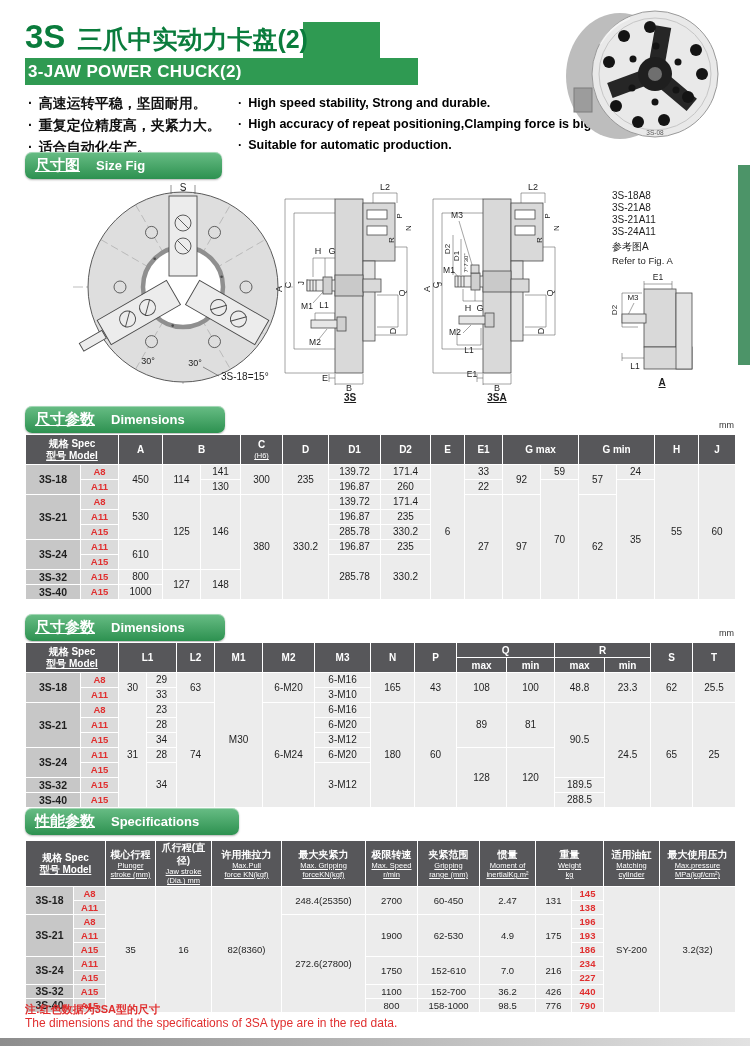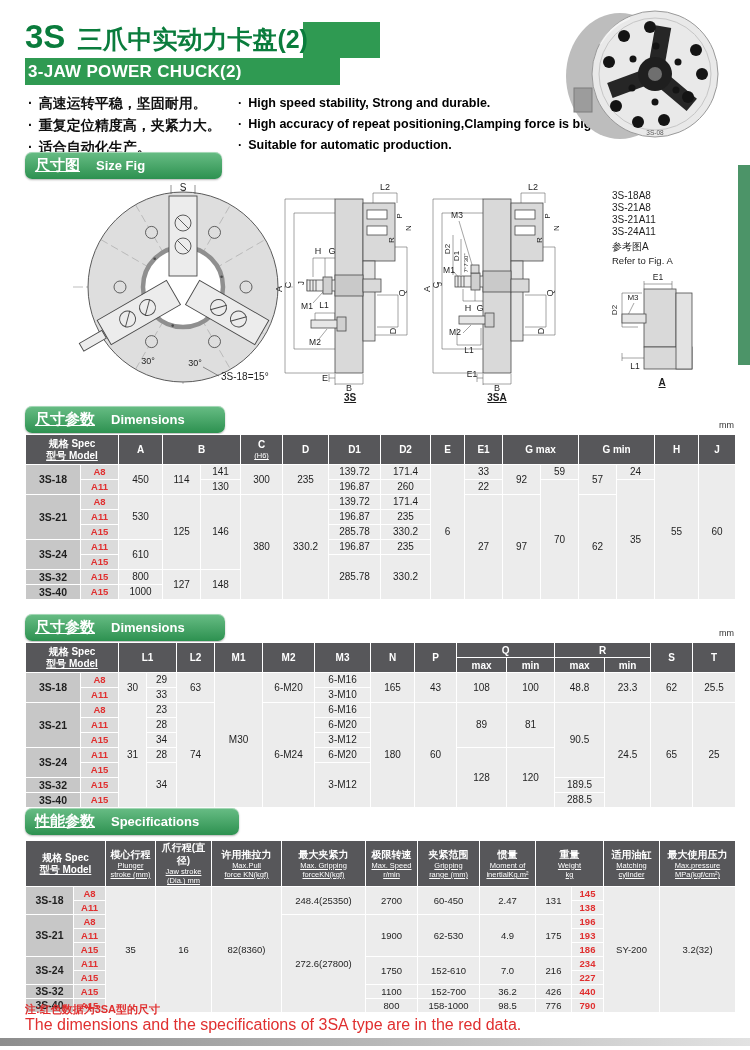--- a/index.html
+++ b/index.html
@@ -5,21 +5,21 @@
   html,body{margin:0;padding:0;background:#fff;}
   #page{position:relative;width:750px;height:1050px;background:#ffffff;overflow:hidden;
         font-family:"Liberation Sans","DejaVu Sans",sans-serif;color:#222;}
 
   
   .green-block{position:absolute;left:303px;top:22px;width:77px;height:36px;background:#2f9a52;}
   .title{position:absolute;left:25px;top:18px;display:flex;align-items:baseline;gap:12px;
          color:#0a7c3c;white-space:nowrap;}
   .t-code{font-size:33px;font-weight:bold;}
   .t-cn{font-size:25px;font-weight:bold;}
-  .green-bar{position:absolute;left:25px;top:58px;width:315px;height:27px;background:#2f9a52;
+  .green-bar{position:absolute;left:25px;top:58px;width:393px;height:27px;background:#2f9a52;
              color:#fff;display:flex;align-items:center;font-size:17px;font-weight:bold;letter-spacing:.3px;}
   .green-bar span{margin-left:3px;}
   .feat-cn{position:absolute;left:28px;top:92px;font-size:14px;font-weight:bold;color:#101010;line-height:22px;}
   .feat-en{position:absolute;left:238px;top:93px;font-size:12.5px;font-weight:bold;color:#000000;line-height:21px;}
   .feat .dot{margin-right:6px;}
   .photo{position:absolute;left:560px;top:4px;}
 
   
   .pill{position:absolute;left:25px;height:27px;border-radius:7px;
         background:linear-gradient(180deg,#68bd85,#2d9150);
@@ -48,21 +48,21 @@
   .dt th .l0{font-size:10px;font-weight:bold;line-height:1.3;}
   .dt th .l1{font-size:7.5px;font-weight:normal;line-height:1.25;text-decoration:underline;}
   .dt th.hsm .l1{font-size:10px;font-weight:bold;}
   .dt td{background:#ececec;color:#1f1f1f;font-size:10px;height:14px;line-height:1;}
   .dt td.mn{background:#c7c7c7;font-weight:bold;font-size:10.5px;}
   .dt td.sp{background:#dbdbdb;color:#e02f2f;font-weight:bold;font-size:9.5px;}
   .dt td.red{color:#e02f2f;font-weight:bold;}
   .t3 td{height:13px;font-size:9.5px;}
 
   .note-cn{position:absolute;left:25px;top:1002px;color:#e02f2f;font-size:11px;font-weight:bold;}
-  .note-en{position:absolute;left:25px;top:1016px;color:#e02f2f;font-size:16px;}
+  .note-en{position:absolute;left:25px;top:1016px;color:#e02f2f;font-size:12px;}
   .bottom-bar{position:absolute;left:0;top:1038px;width:750px;height:8px;
               background:linear-gradient(90deg,#8d8d8d,#e2e2e2);}
 </style>
 </head>
 <body>
 
 <div id="page">
 
   <div class="green-block"></div>
   <div class="title">

